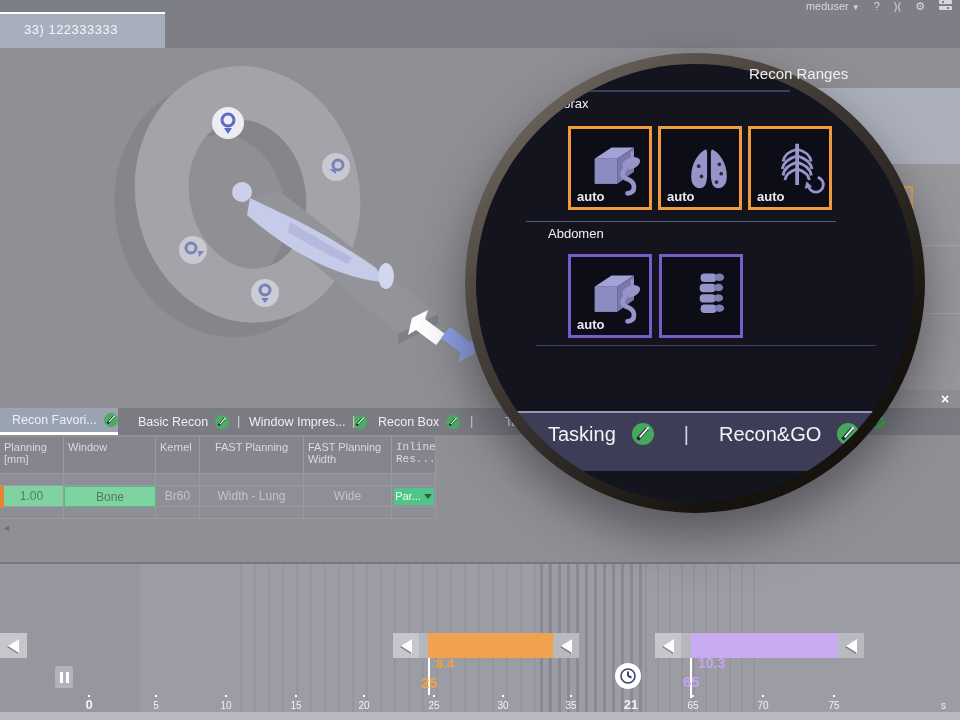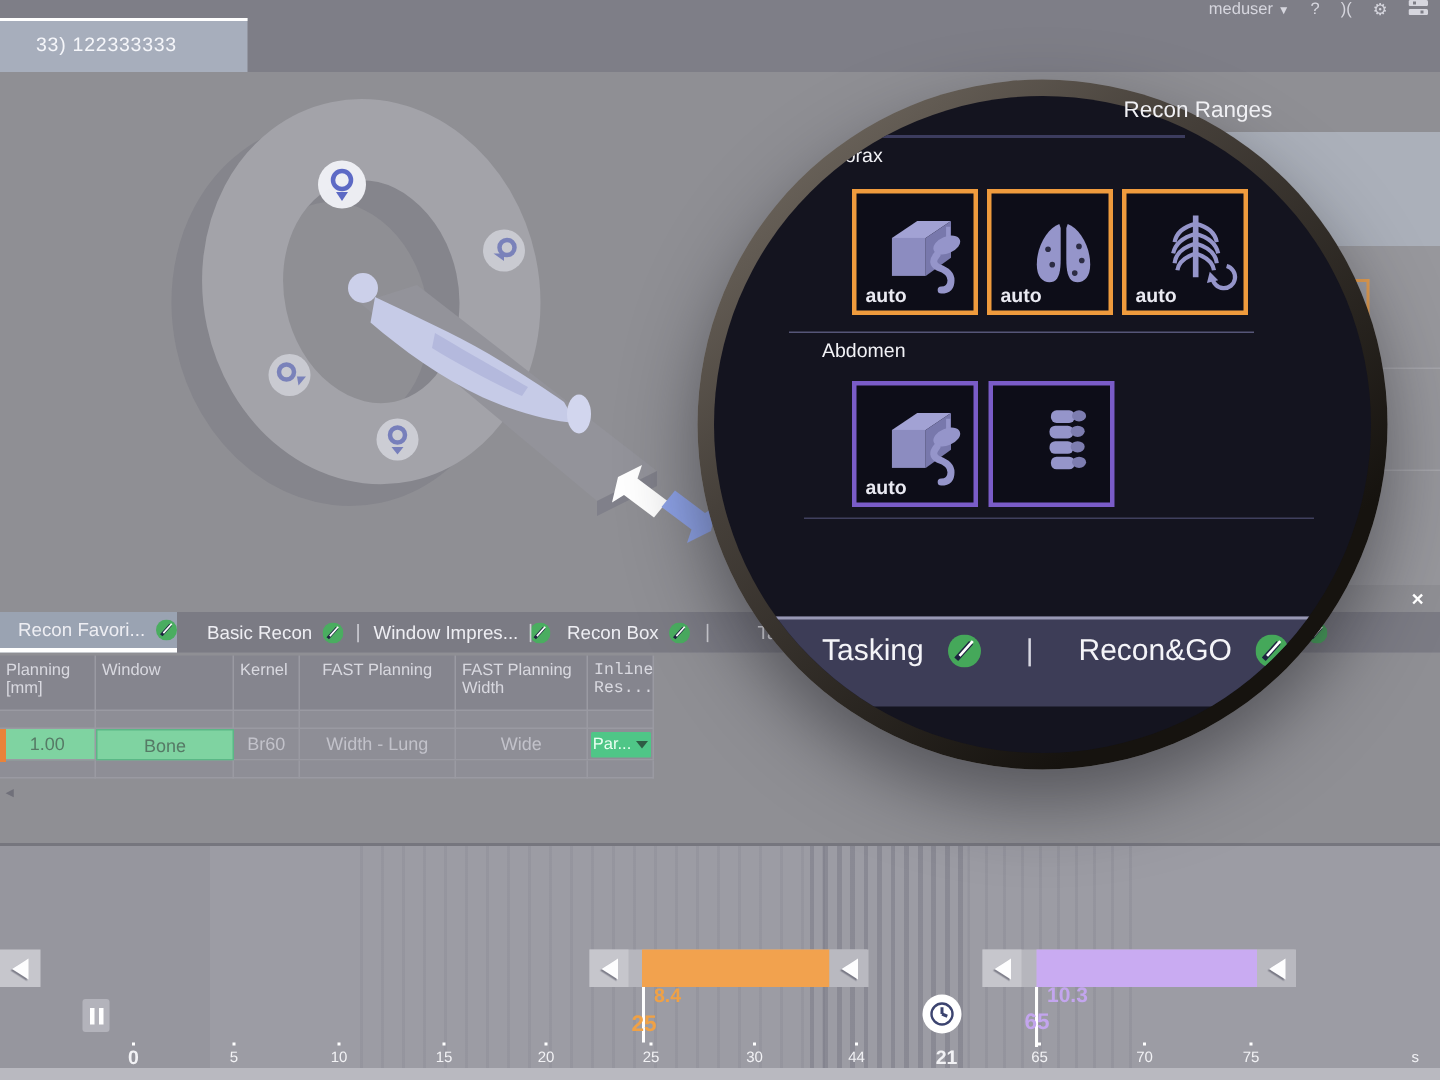--- a/index.html
+++ b/index.html
@@ -318,21 +318,21 @@
   <div class="tickdot" style="left:692px;"></div>
     <div class="tickdot" style="left:762px;"></div>
   <div class="tickdot" style="left:833px;"></div>
   <span class="axis-label big" style="left:89px;top:697px;">0</span>
   <span class="axis-label" style="left:156px;">5</span>
   <span class="axis-label" style="left:226px;">10</span>
   <span class="axis-label" style="left:296px;">15</span>
   <span class="axis-label" style="left:364px;">20</span>
   <span class="axis-label" style="left:434px;">25</span>
   <span class="axis-label" style="left:503px;">30</span>
-  <span class="axis-label" style="left:571px;">44</span>
+  <span class="axis-label" style="left:571px;">35</span>
   <span class="axis-label" style="left:693px;">65</span>
   <span class="axis-label" style="left:763px;">70</span>
   <span class="axis-label" style="left:834px;">75</span>
   <span class="unit-label" style="left:941px;">s</span>
   <div class="abs bottom-strip"></div>
 
   <div class="abs mag-outer">
     <div class="mag-inner">
       <div class="abs mag-underline"></div>
       <div class="abs mag-section-title" style="left:72px;top:32px;">Thorax</div>

